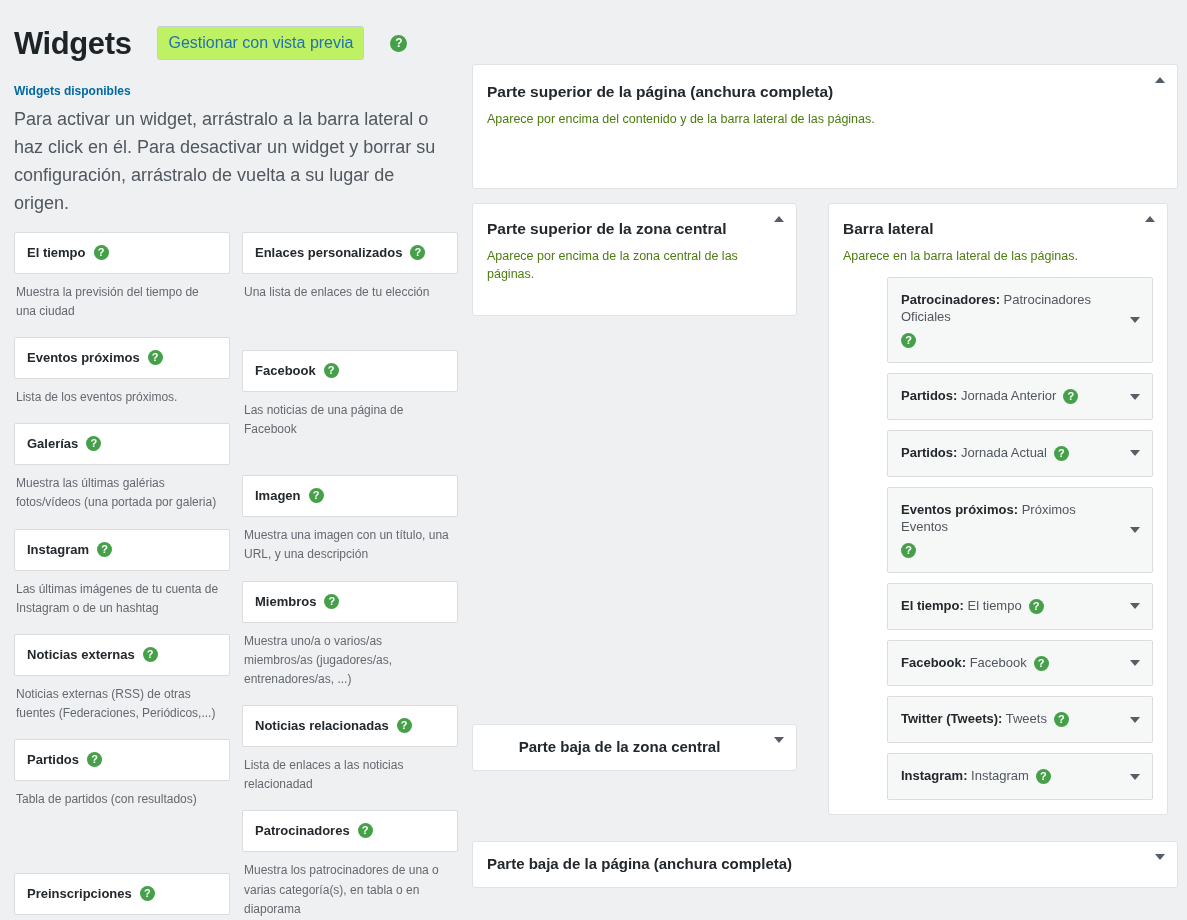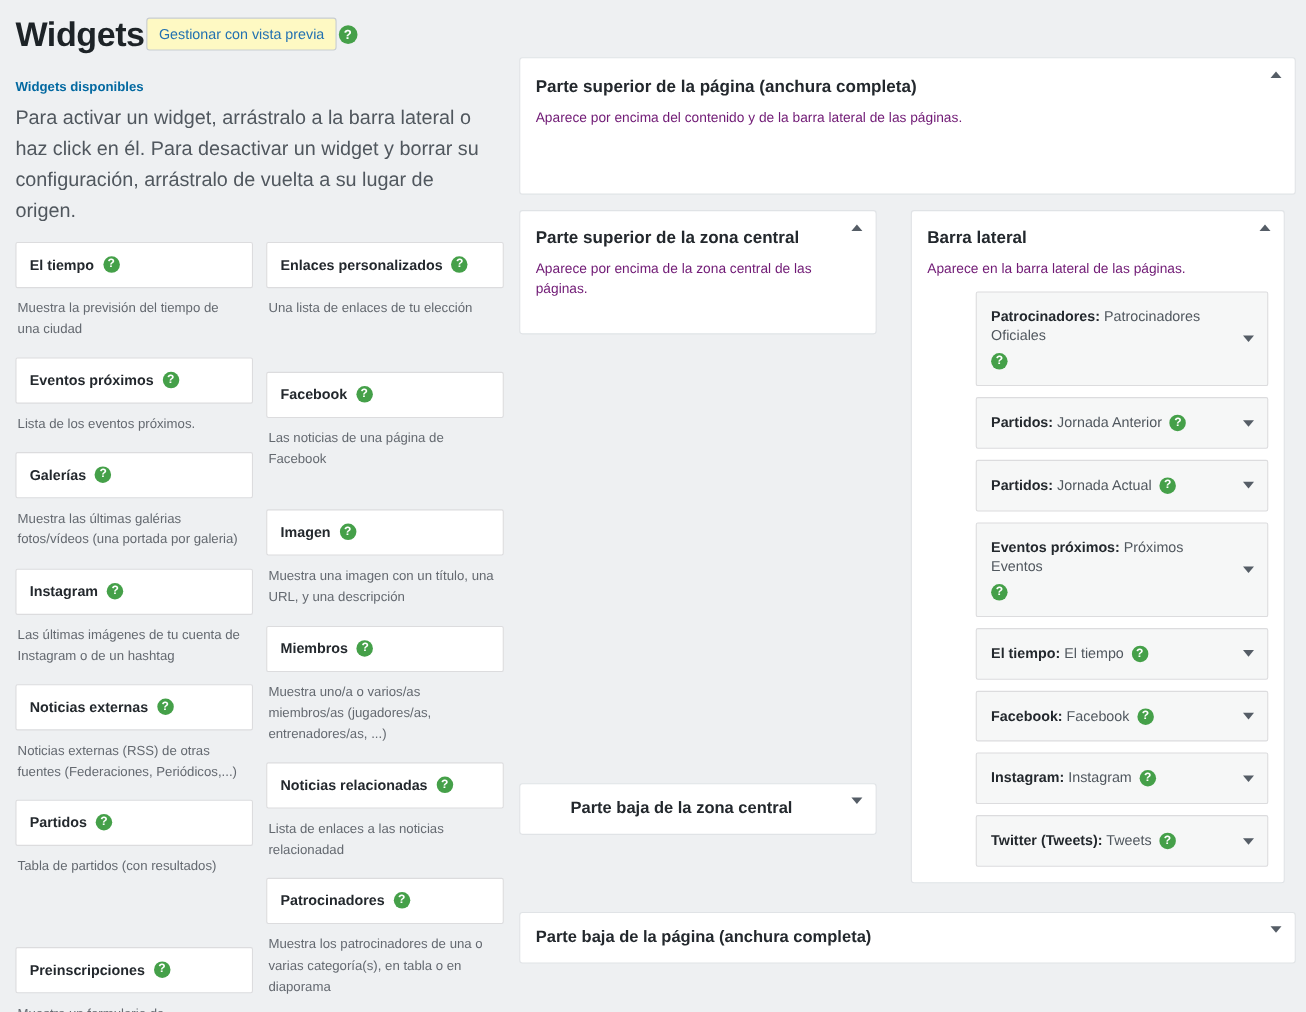--- a/index.html
+++ b/index.html
@@ -7,31 +7,32 @@
     margin: 0; padding: 0;
     width: 1187px; height: 920px;
     background: #eef0f2;
     font-family: "Liberation Sans", sans-serif;
     overflow: hidden;
   }
   .page { position: relative; width: 1187px; height: 920px; }
 
   
   .header {
-    display: flex; align-items: center; gap: 2px;
+    display: flex; align-items: center; gap: 26px;
     padding: 10px 0 0 14px;
     height: 52px;
+    margin-top: 12px;
   }
   .page-title {
     font-size: 31px; font-weight: 700; color: #1d2327;
     letter-spacing: -0.4px; line-height: 1;
   }
   .btn-preview {
-    background: #fef9c3; border: 1px solid #c8cdd1; border-radius: 3px;
-    color: #2271b1; font-size: 13px; padding: 6px 10px 7px;
+    background: #bef264; border: 1px solid #c8cdd1; border-radius: 3px;
+    color: #2271b1; font-size: 16px; padding: 6px 10px 7px;
     cursor: pointer; line-height: 1.2; white-space: nowrap;
   }
 
   
   .help {
     display: inline-block; width: 17px; height: 17px; border-radius: 50%;
     background: #45a049; position: relative; vertical-align: middle;
     cursor: pointer; flex: 0 0 auto;
   }
   .help::after {
@@ -80,21 +81,21 @@
     margin-bottom: 14px; position: relative;
   }
   .panel-head {
     padding: 16px 18px 0 14px; cursor: pointer; position: relative;
   }
   .panel-title {
     font-size: 15.5px; font-weight: 700; color: #23282d; line-height: 1.2;
     padding-right: 30px;
   }
   .panel-sub {
-    font-size: 12.5px; color: #701a75; margin-top: 8px; line-height: 1.5;
+    font-size: 12.5px; color: #4d7c0f; margin-top: 8px; line-height: 1.5;
     padding-right: 30px;
   }
   .chev {
     position: absolute; top: 12px; right: 12px;
     width: 0; height: 0; cursor: pointer;
   }
   .chev.up {
     border-left: 5px solid transparent; border-right: 5px solid transparent;
     border-bottom: 6px solid #555d66;
   }
@@ -314,27 +315,27 @@
                 <span class="chev down"></span>
               </div>
 
               <div class="sw">
                 <span class="sw-name"><b>Facebook:</b> <span>Facebook</span></span>
                 <span class="help sm"></span>
                 <span class="chev down"></span>
               </div>
 
               <div class="sw">
+                <span class="sw-name"><b>Twitter (Tweets):</b> <span>Tweets</span></span>
+                <span class="help sm"></span>
+                <span class="chev down"></span>
+              </div>
+
+              <div class="sw">
                 <span class="sw-name"><b>Instagram:</b> <span>Instagram</span></span>
-                <span class="help sm"></span>
-                <span class="chev down"></span>
-              </div>
-
-              <div class="sw">
-                <span class="sw-name"><b>Twitter (Tweets):</b> <span>Tweets</span></span>
                 <span class="help sm"></span>
                 <span class="chev down"></span>
               </div>
 
             </div>
           </div>
         </div>
       </div>
 
       <div class="panel collapsed" style="margin-top:12px">

